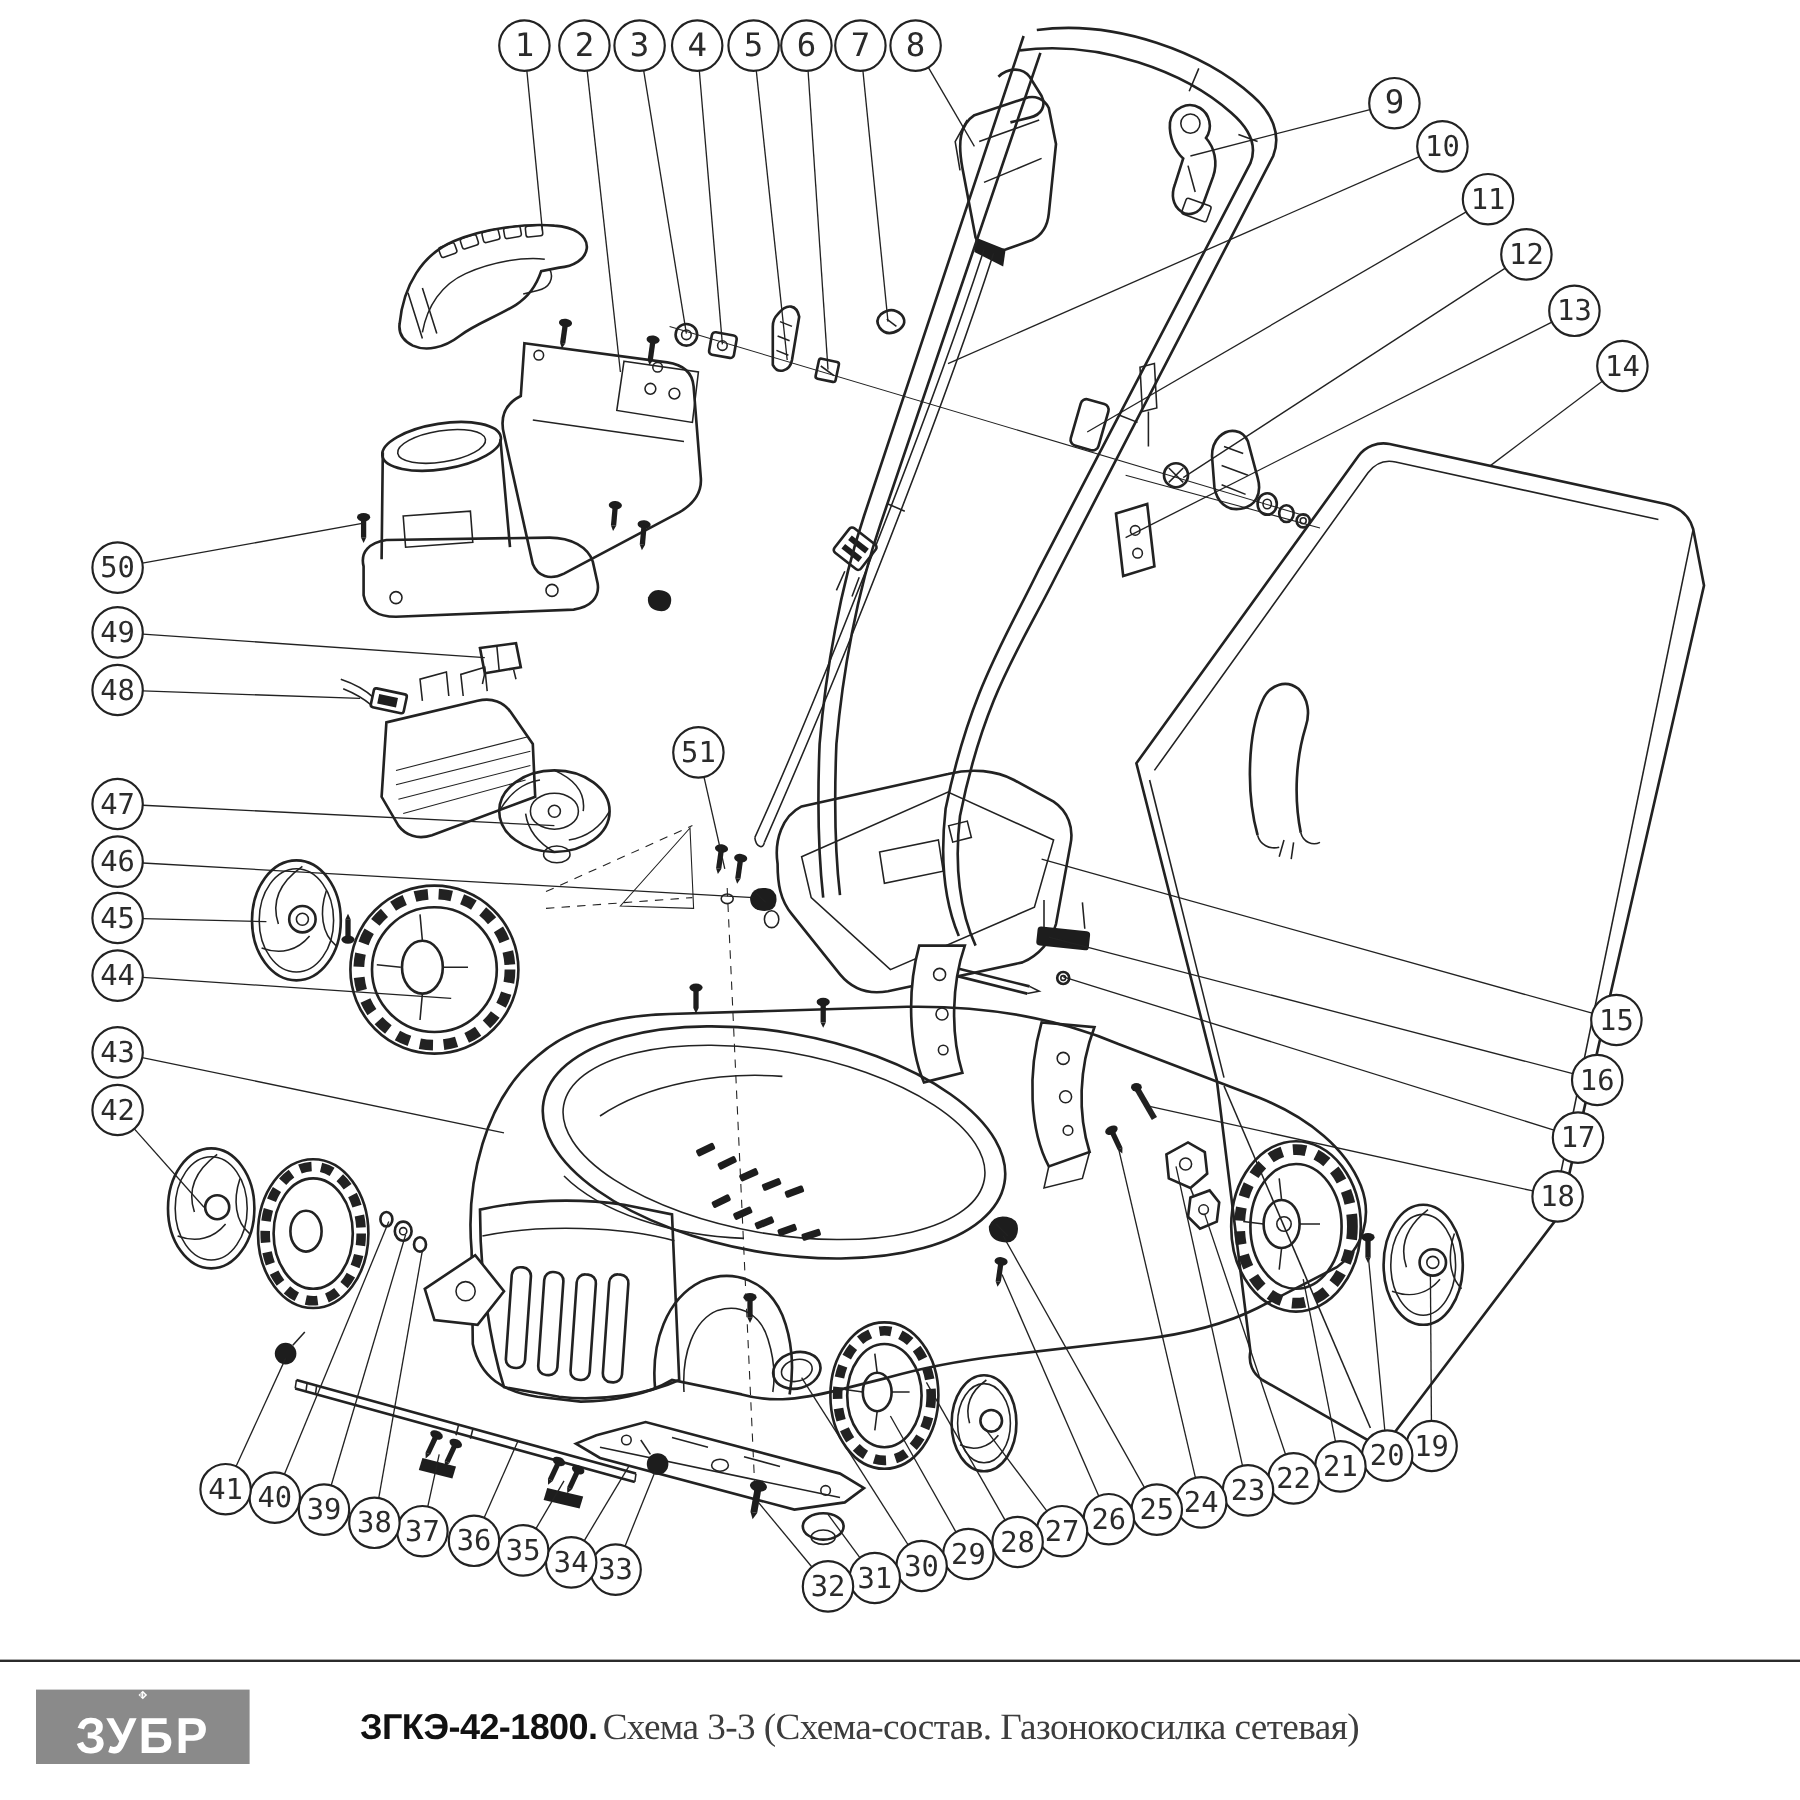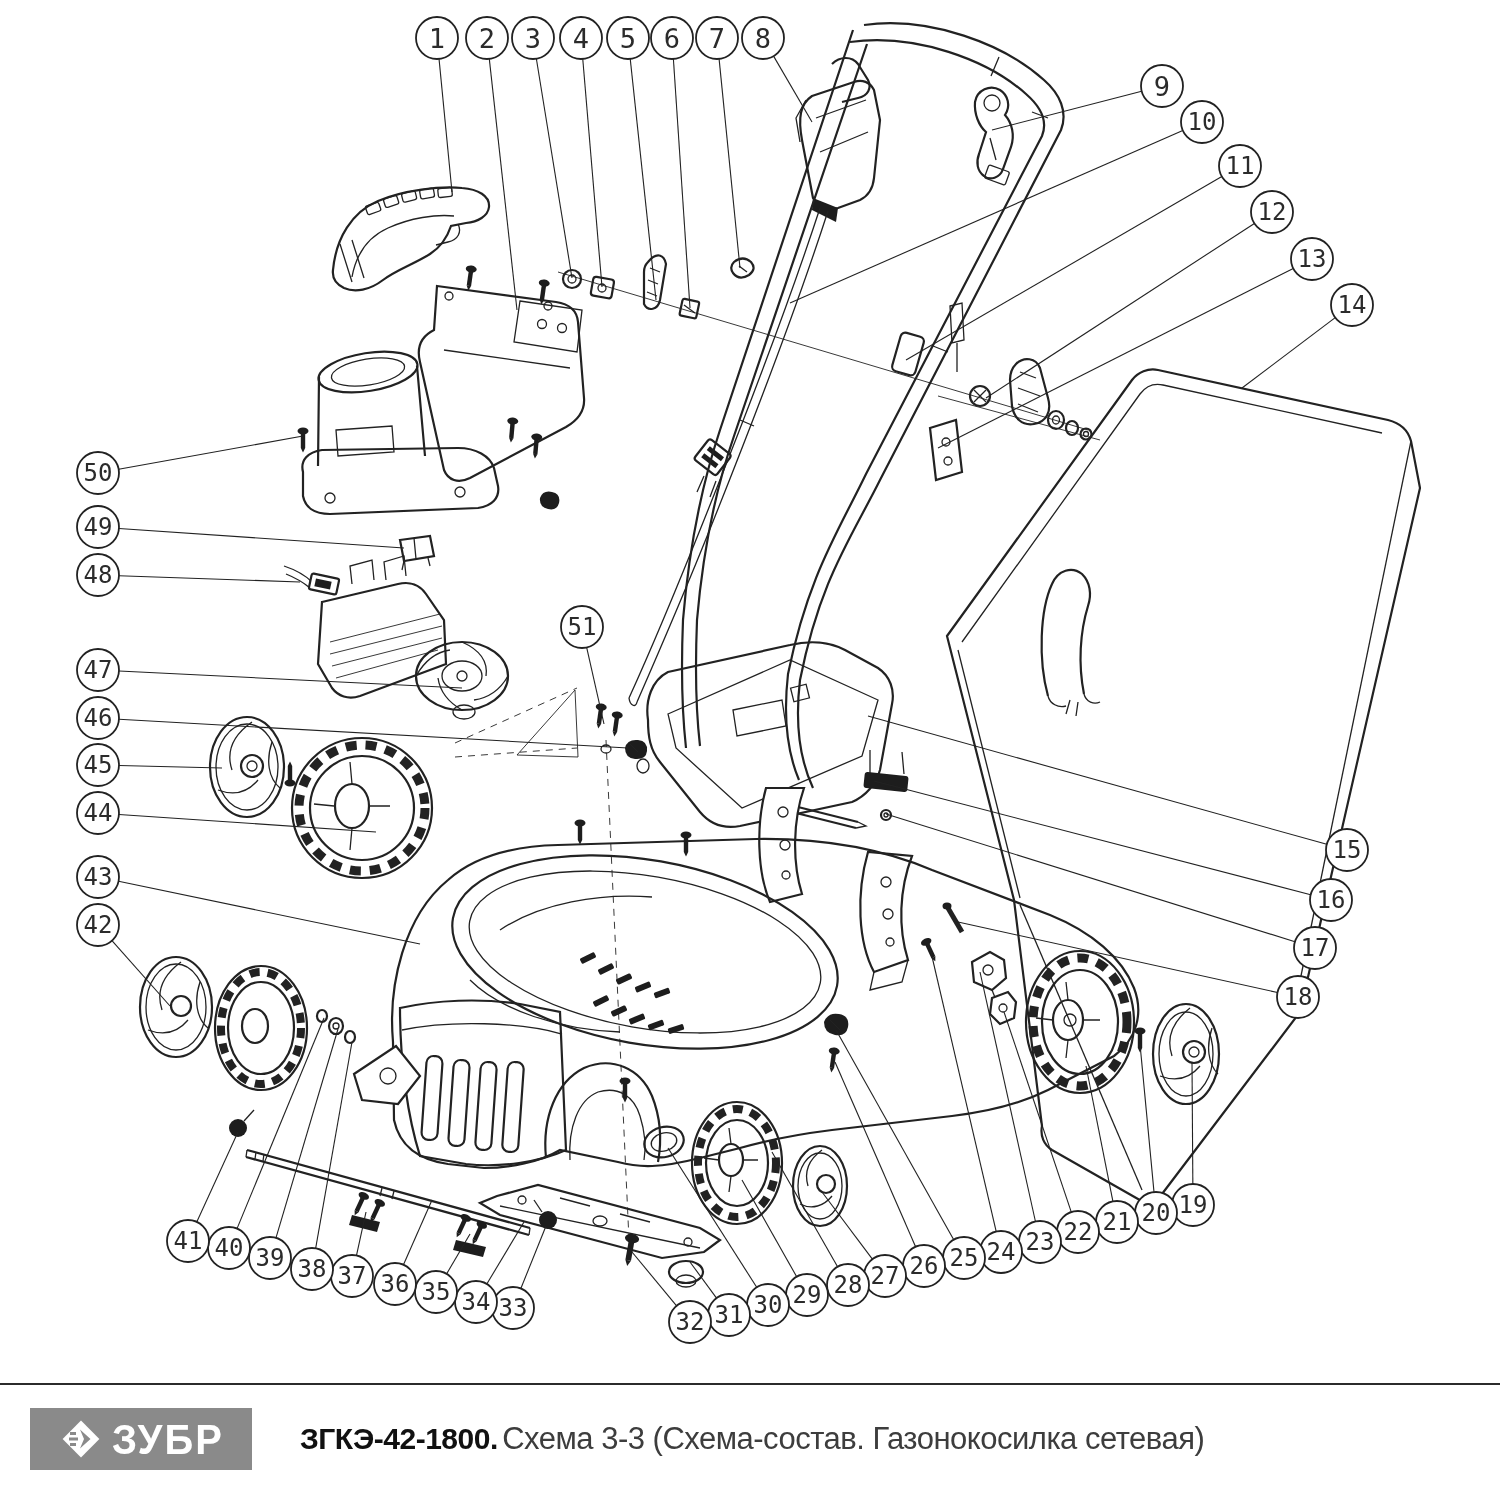--- a/index.html
+++ b/index.html
@@ -12,26 +12,26 @@
   .w0{stroke-width:0.9;}
   .dk{fill:#1d1d1d;stroke:none;}
   .wfill{fill:#fff;}
   .dash{stroke-dasharray:7 6;}
   .tread{fill:none;stroke:var(--stroke,#222);}
   .callout-circle{fill:#fff;stroke:var(--stroke,#222);stroke-width:1.8;}
   .callout-num{fill:#2b2b2b;font-family:"DejaVu Sans Mono",monospace;}
   .leader{stroke:var(--stroke,#222);stroke-width:1.1;fill:none;}
   
   .footer{position:absolute;left:0;top:1383px;width:1500px;height:117px;border-top:2px solid #2b2b2b;background:#fff;}
-  .logo{position:absolute;left:30px;top:23px;width:222px;height:62px;background:#8a8a8a;
-        display:flex;align-items:center;justify-content:center;gap:8px;}
+  .logo{position:absolute;left:30px;top:23px;width:178px;height:62px;background:#8a8a8a;
+        display:flex;align-items:center;justify-content:center;gap:8px;flex-direction:column;}
   .brand{color:#fff;font-weight:bold;font-size:40px;letter-spacing:2px;transform:scaleY(1.05);}
   .titleline{position:absolute;left:300px;top:36px;white-space:nowrap;}
   .model{font-weight:bold;font-size:30px;color:#111;letter-spacing:-0.5px;}
-  .subtitle{font-weight:normal;font-size:31px;color:#3d3d3d;letter-spacing:-0.5px;}
+  .subtitle{font-weight:normal;font-size:31px;color:#3d3d3d;letter-spacing:-0.5px;font-family:Liberation Serif, serif;}
 </style>
 </head>
 <body>
 
 <div class="stage" style="--stroke: #222222;">
 
 <svg id="diagram" width="1500" height="1383" viewBox="0 0 1500 1383">
   <defs>
     <g id="screw-glyph">
       <ellipse cx="0" cy="-9" rx="5.5" ry="3.5" class="dk"></ellipse>

